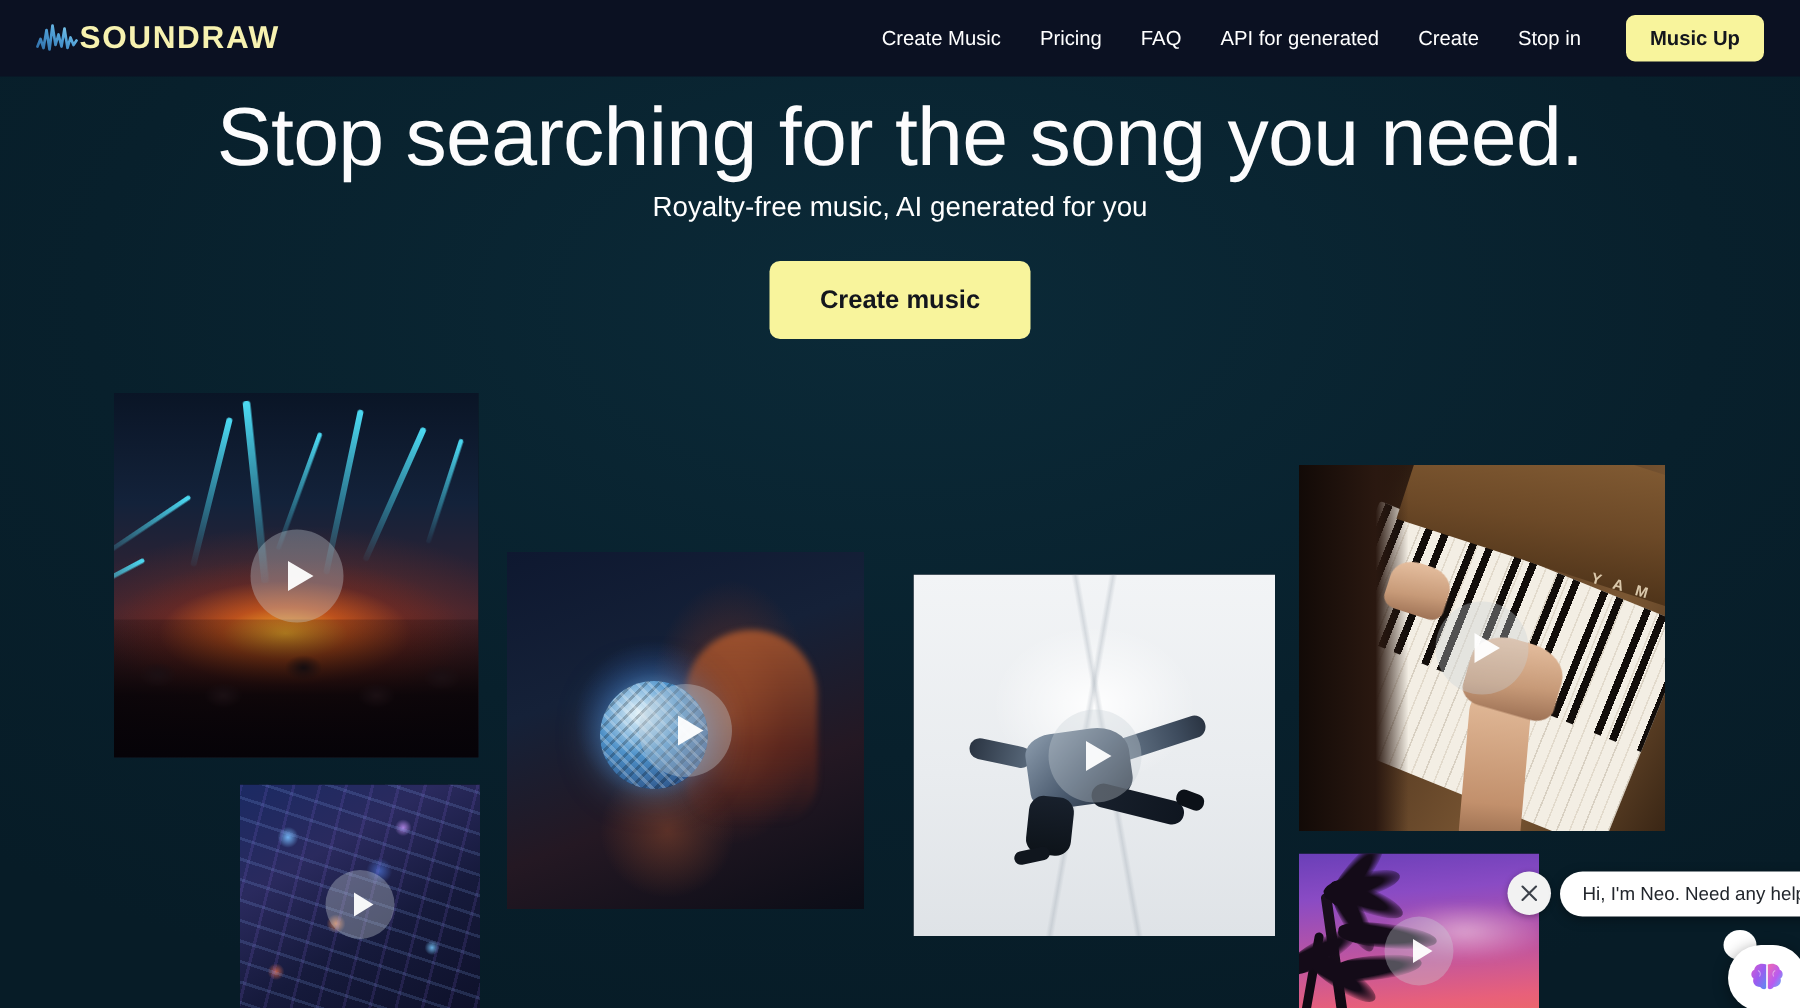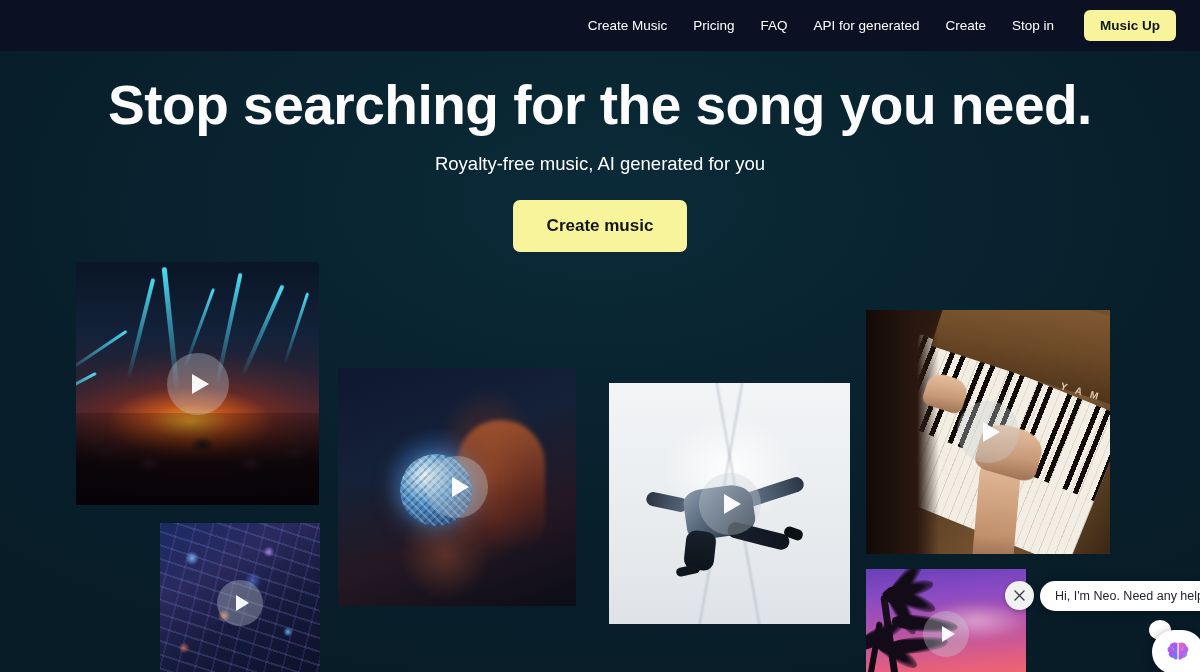--- a/index.html
+++ b/index.html
@@ -59,28 +59,28 @@
     margin-top: 13px;
     font-size: 12.5px; font-weight: bold;
     letter-spacing: 1.6px;
     background: linear-gradient(90deg, #5f8fd6 0%, #9fc0e8 35%, #e8eef6 70%, #ffffff 100%);
     -webkit-background-clip: text;
     background-clip: text;
     color: transparent;
     display: inline-block;
   }
   .headline {
-    margin-top: 26px;
-    font-size: 55px; font-weight: bold;
+    margin-top: 12px;
+    font-size: 55px; font-weight: normal;
     color: #fcfcfd; line-height: 1.02;
     letter-spacing: -0.5px;
   }
   .headline .l2 { display: block; margin-top: 6px; }
   .subtitle {
-    margin-top: 20px;
+    margin-top: 8px;
     font-size: 18.5px; color: #ffffff; font-weight: normal;
   }
   .cta-wrap { margin-top: 25px; pointer-events: auto; }
   .cta-btn {
     background: #f8f49c; color: #14161d;
     font-size: 17px; font-weight: bold;
     border: none; border-radius: 7px;
     padding: 16px 34px; cursor: pointer;
   }
 
@@ -373,20 +373,33 @@
     width: 22px; height: 20px; border-radius: 50%;
     background: #ffffff; z-index: 59;
   }
 </style>
 </head>
 <body>
 
 <div id="page">
 
   <div class="header">
+    <div class="logo">
+      <svg class="logo-mark" viewBox="0 0 28 22">
+        <defs>
+          <linearGradient id="wg" x1="0" y1="1" x2="1" y2="0">
+            <stop offset="0%" stop-color="#2f6ea8"></stop>
+            <stop offset="55%" stop-color="#4f9fd6"></stop>
+            <stop offset="100%" stop-color="#8fd9f5"></stop>
+          </linearGradient>
+        </defs>
+        <path d="M1 16 L3 11 L5 17 L7 5 L9 18 L11 2 L13 15 L15 8 L17 16 L19 4 L21 17 L23 10 L25 15 L27 12" fill="none" stroke="url(#wg)" stroke-width="1.8" stroke-linecap="round" stroke-linejoin="round"></path>
+      </svg>
+      <span class="logo-text">SOUNDRAW</span>
+    </div>
 
     <nav class="nav">
       <a class="nav-link" href="#">Create Music</a>
       <a class="nav-link" href="#">Pricing</a>
       <a class="nav-link" href="#">FAQ</a>
       <a class="nav-link" href="#">API for generated</a>
       <a class="nav-link" href="#">Create</a>
       <a class="nav-link" href="#">Stop in</a>
       <button class="signup-btn">Music Up</button>
     </nav>

